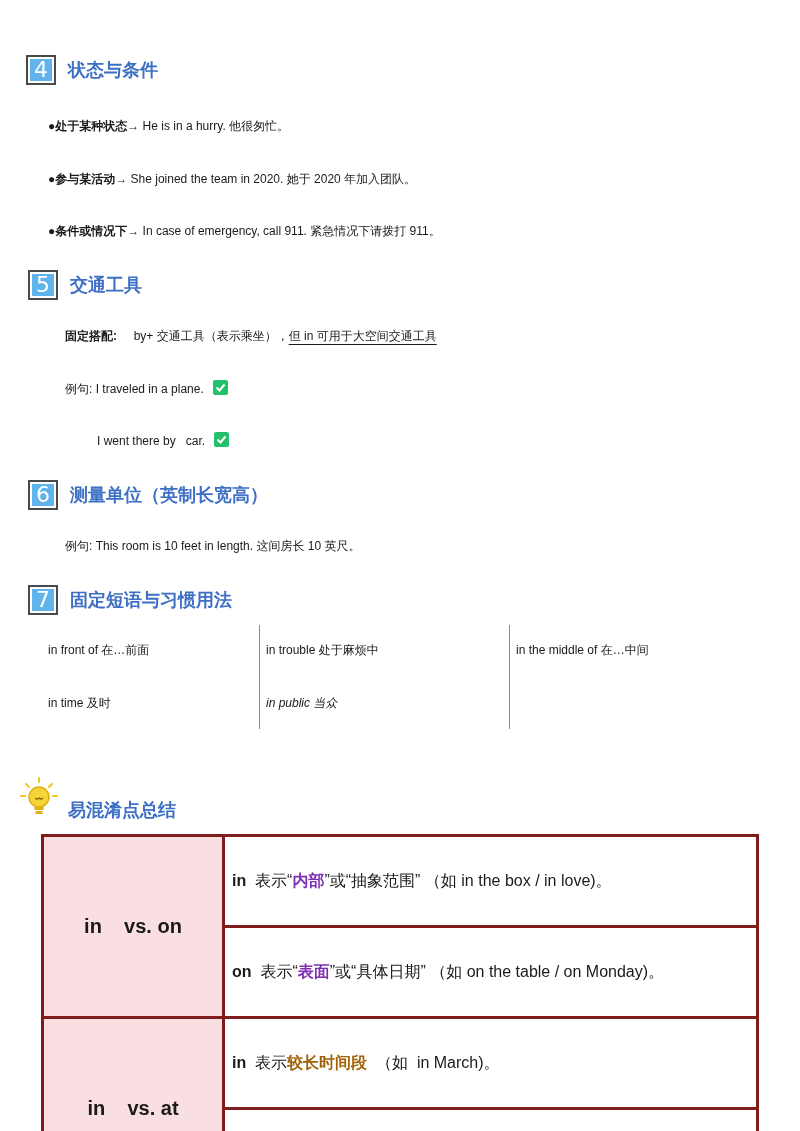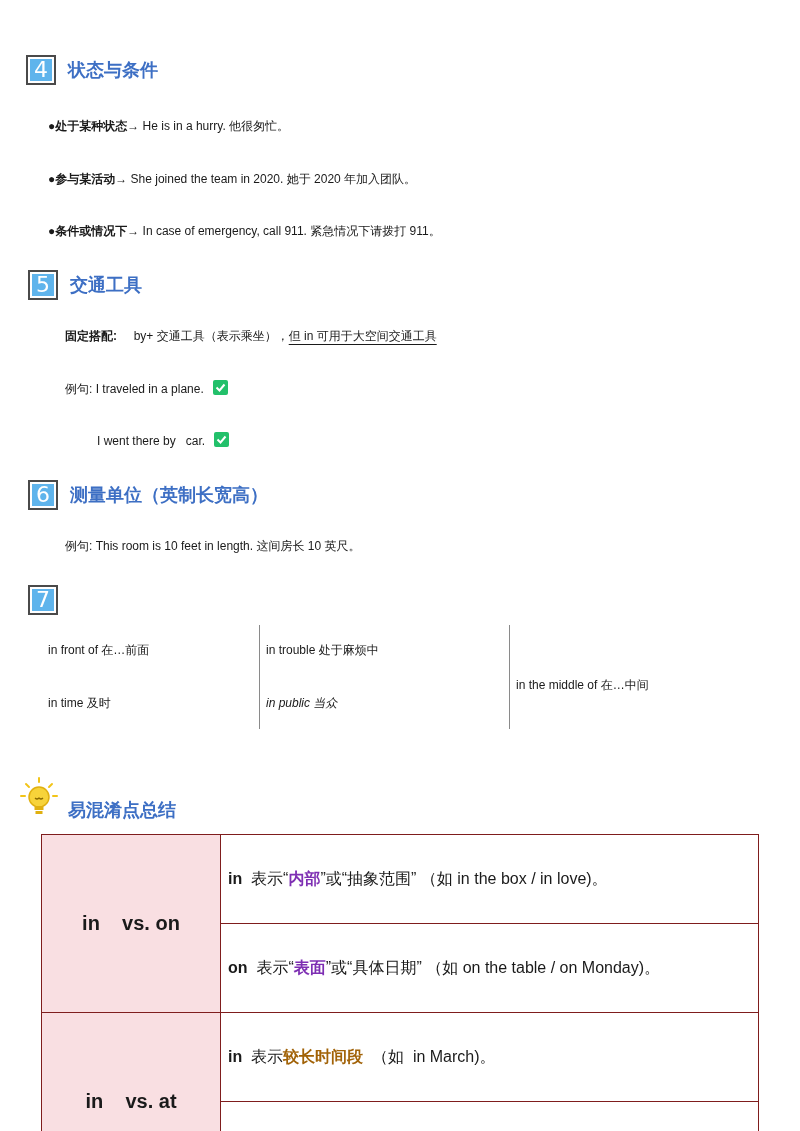--- a/index.html
+++ b/index.html
@@ -28,21 +28,21 @@
     display: inline-block; width: 15px; height: 15px; background: #22c06a;
     border-radius: 2px; vertical-align: -2px; margin-left: 6px; position: relative;
   }
   .check svg { position: absolute; left: 2px; top: 2px; }
   .vline { position: absolute; width: 1px; background: #8a8a8a; }
   .bulb { position: absolute; }
   table.cmp {
     position: absolute; left: 41px; top: 834px; width: 718px;
     border-collapse: collapse; font-size: 16px;
   }
-  table.cmp td { border: 1px solid #7f1d1d; height: 52px; padding: 18px; }
+  table.cmp td { border: 3px solid #7f1d1d; height: 52px; padding: 18px; }
   td.key {
     width: 142px; background: #f9dfe2; text-align: center;
     font-weight: bold; font-size: 20px;
   }
   td.desc { padding-left: 7px !important; }
   .purple { color: #7e2fb3; font-weight: bold; }
   .red { color: #a16207; font-weight: bold; }
 </style>
 </head>
 <body>
@@ -83,24 +83,25 @@
 </div>
 
 <div class="sec-head" style="left:28px; top:480px;">
   <div class="num-box">6</div>
   <div class="sec-title">测量单位（英制长宽高）</div>
 </div>
 <div class="line" style="left:65px; top:538px;">例句: This room is 10 feet in length.  这间房长 10 英尺。</div>
 
 <div class="sec-head" style="left:28px; top:585px;">
   <div class="num-box">7</div>
+  <div class="sec-title">固定短语与习惯用法</div>
 </div>
 <div class="line" style="left:48px; top:642px;">in front of  在…前面</div>
 <div class="line" style="left:266px; top:642px;">in trouble  处于麻烦中</div>
-<div class="line" style="left:516px; top:642px;margin-top:35px;">in the middle of  在…中间</div>
+<div class="line" style="left:516px; top:642px;">in the middle of  在…中间</div>
 <div class="line" style="left:48px; top:695px;">in time  及时</div>
 <div class="line" style="left:266px; top:695px;font-style:italic;">in public 当众</div>
 <div class="vline" style="left:259px; top:625px; height:104px;"></div>
 <div class="vline" style="left:509px; top:625px; height:104px;"></div>
 
 <div class="bulb" style="left:18px; top:776px;">
   <svg width="42" height="46" viewBox="0 0 42 46">
     <g stroke="#f2c418" stroke-width="2" stroke-linecap="round">
       <line x1="21" y1="2" x2="21" y2="6"></line>
       <line x1="8" y1="8" x2="11" y2="11"></line>

